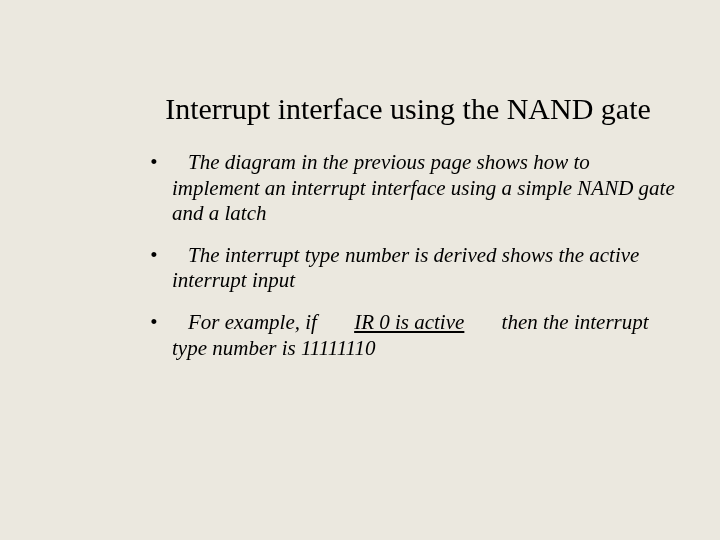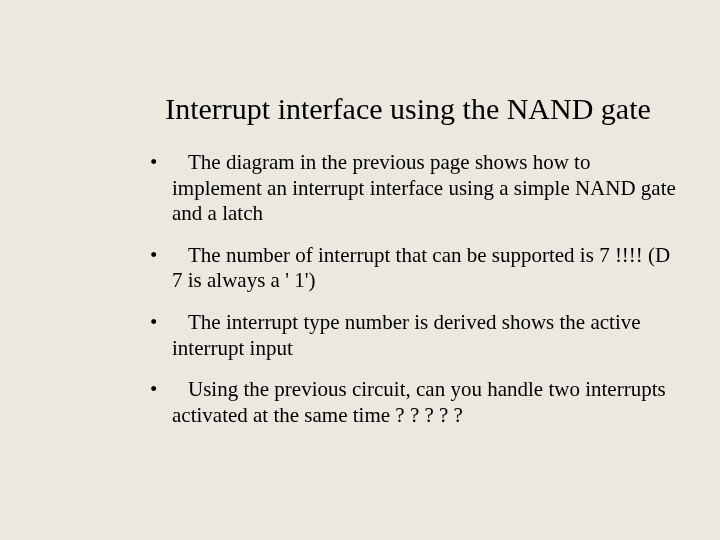--- a/index.html
+++ b/index.html
@@ -32,20 +32,21 @@
       list-style: none;
       padding-left: 28px;
       padding-right: 10px;
     }
     ul.body li {
       position: relative;
       font-size: 21px;
       line-height: 1.22;
       margin-bottom: 2px;
       padding-left: 16px;
+      font-style: italic;
     }
     ul.body li::before {
       content: "•";
       position: absolute;
       left: -6px;
       top: 0;
       font-size: 21px;
     }
     .seg {
       white-space: normal;
@@ -57,22 +58,19 @@
 </head>
 <body>
 
 <div class="slide">
   <h1 class="title">Interrupt interface using the NAND gate</h1>
   <ul class="body">
     <li>
       <span class="seg">The diagram in the previous page shows how to implement an interrupt interface using a simple NAND gate and a latch</span>
     </li>
     <li>
-      <span class="seg">The number of interrupt that can be supported is 7    !!!! (D 7 is always a ' 1')</span>
-    </li>
-    <li>
       <span class="seg">The interrupt type number is derived shows the active interrupt input</span>
     </li>
     <li>
-      <span class="seg">Using the previous circuit, can you handle two interrupts activated at the same time ? ? ? ? ?</span>
+      <span class="seg">For example, if </span><span class="seg underline">IR 0 is active</span><span class="seg"> then the interrupt type number is 11111110</span>
     </li>
   </ul>
 </div>
 
 </body></html>

